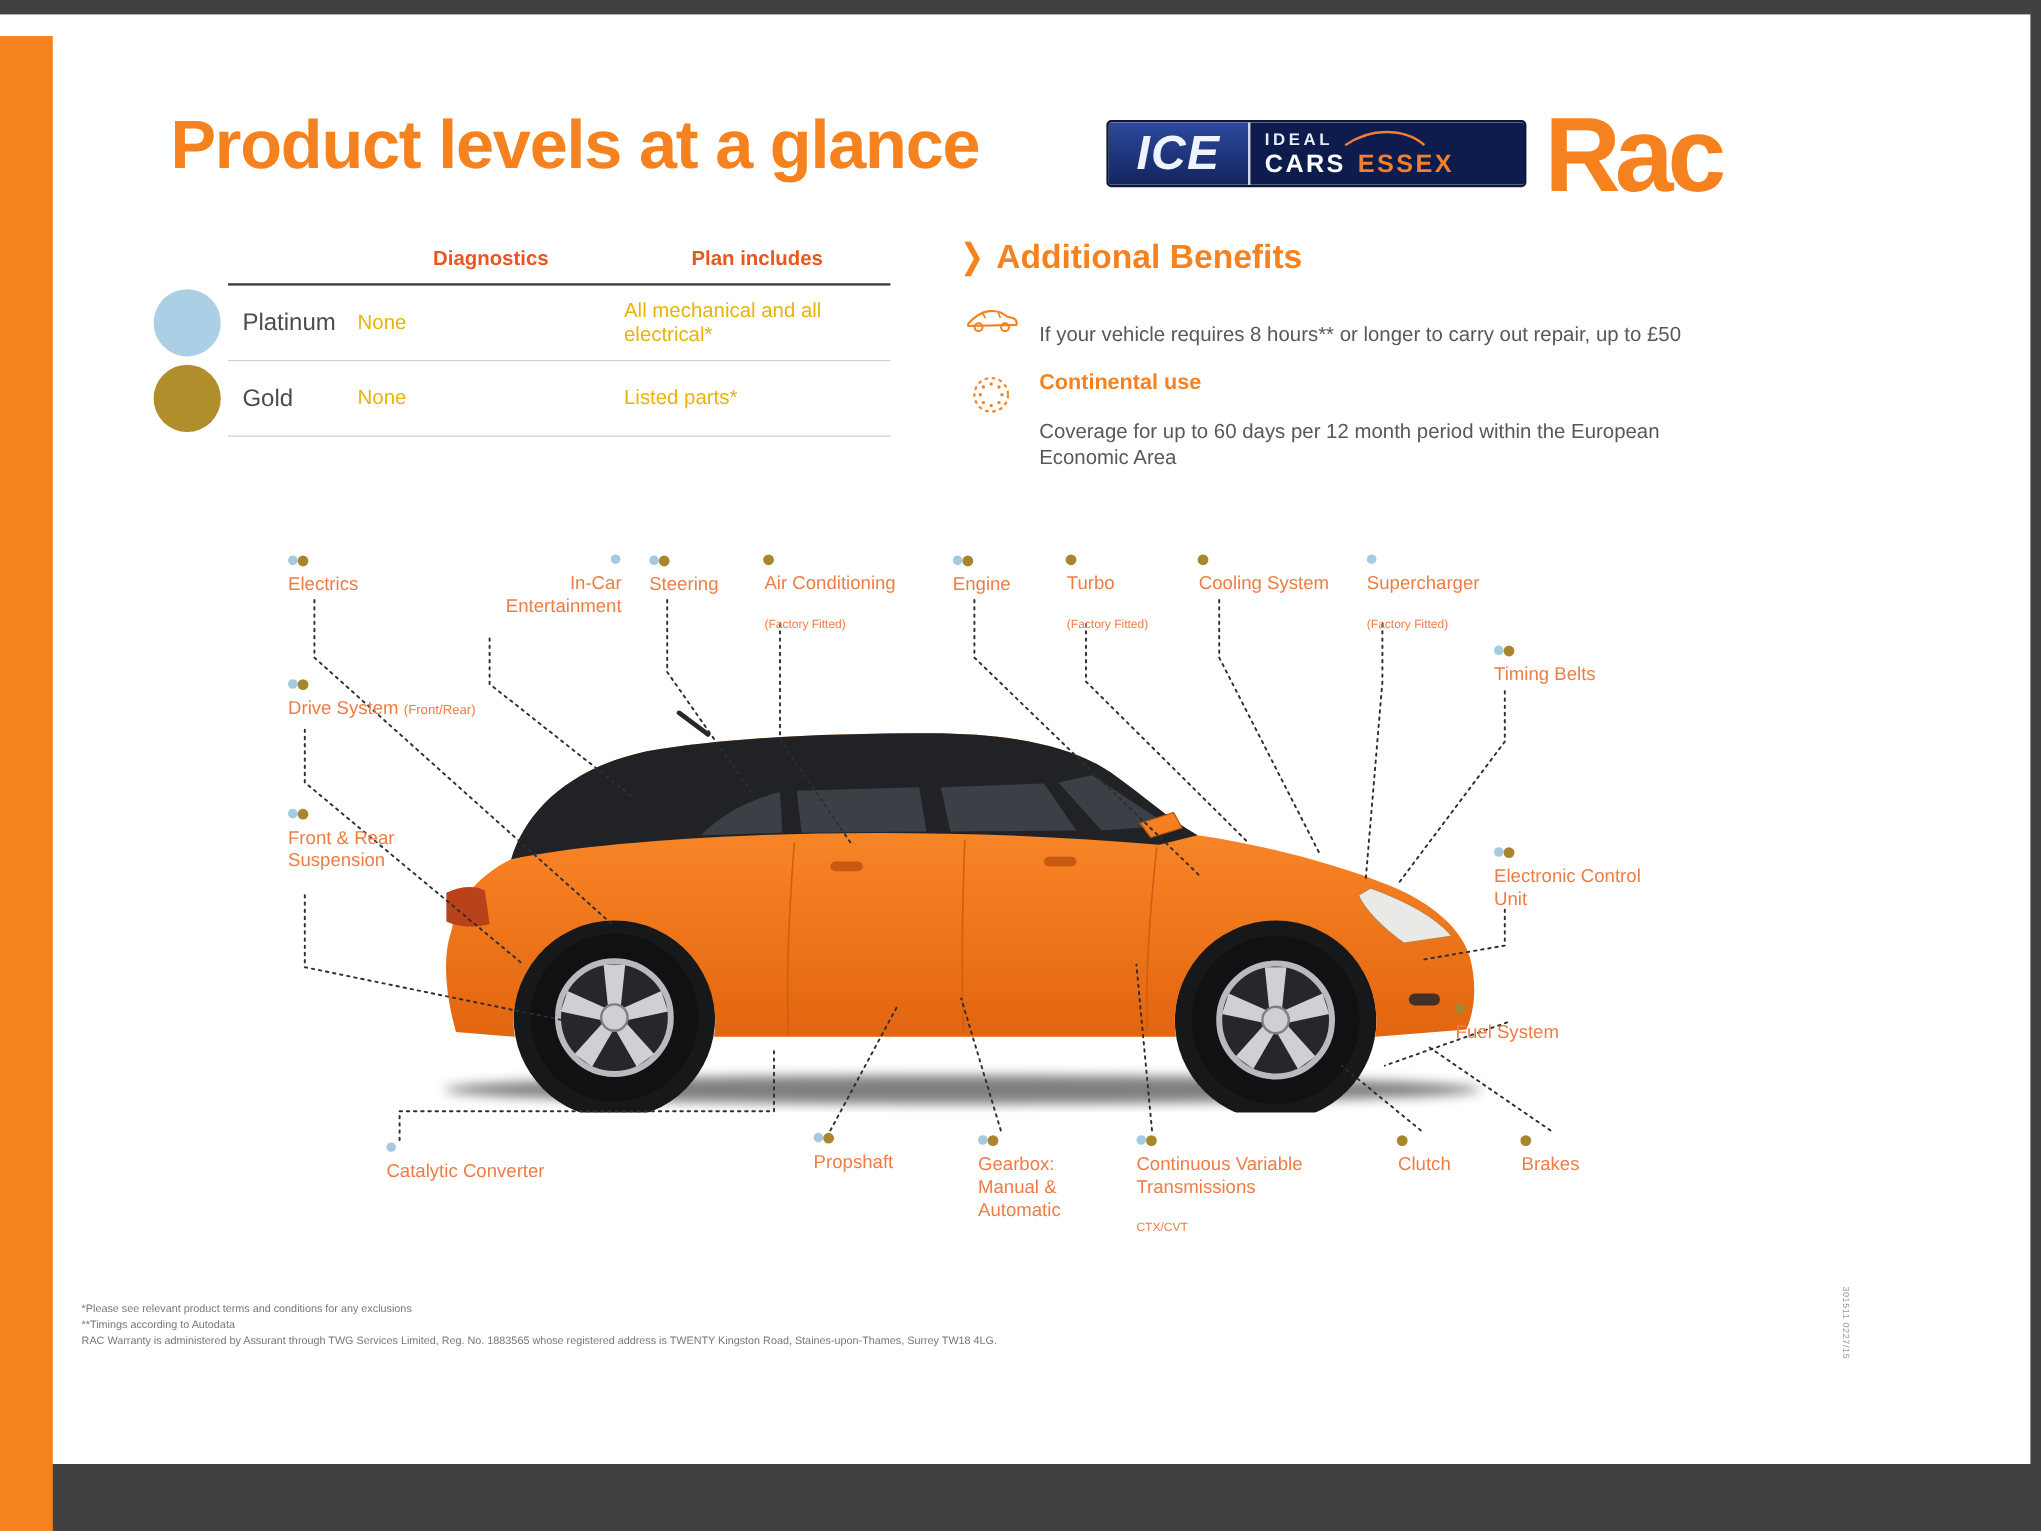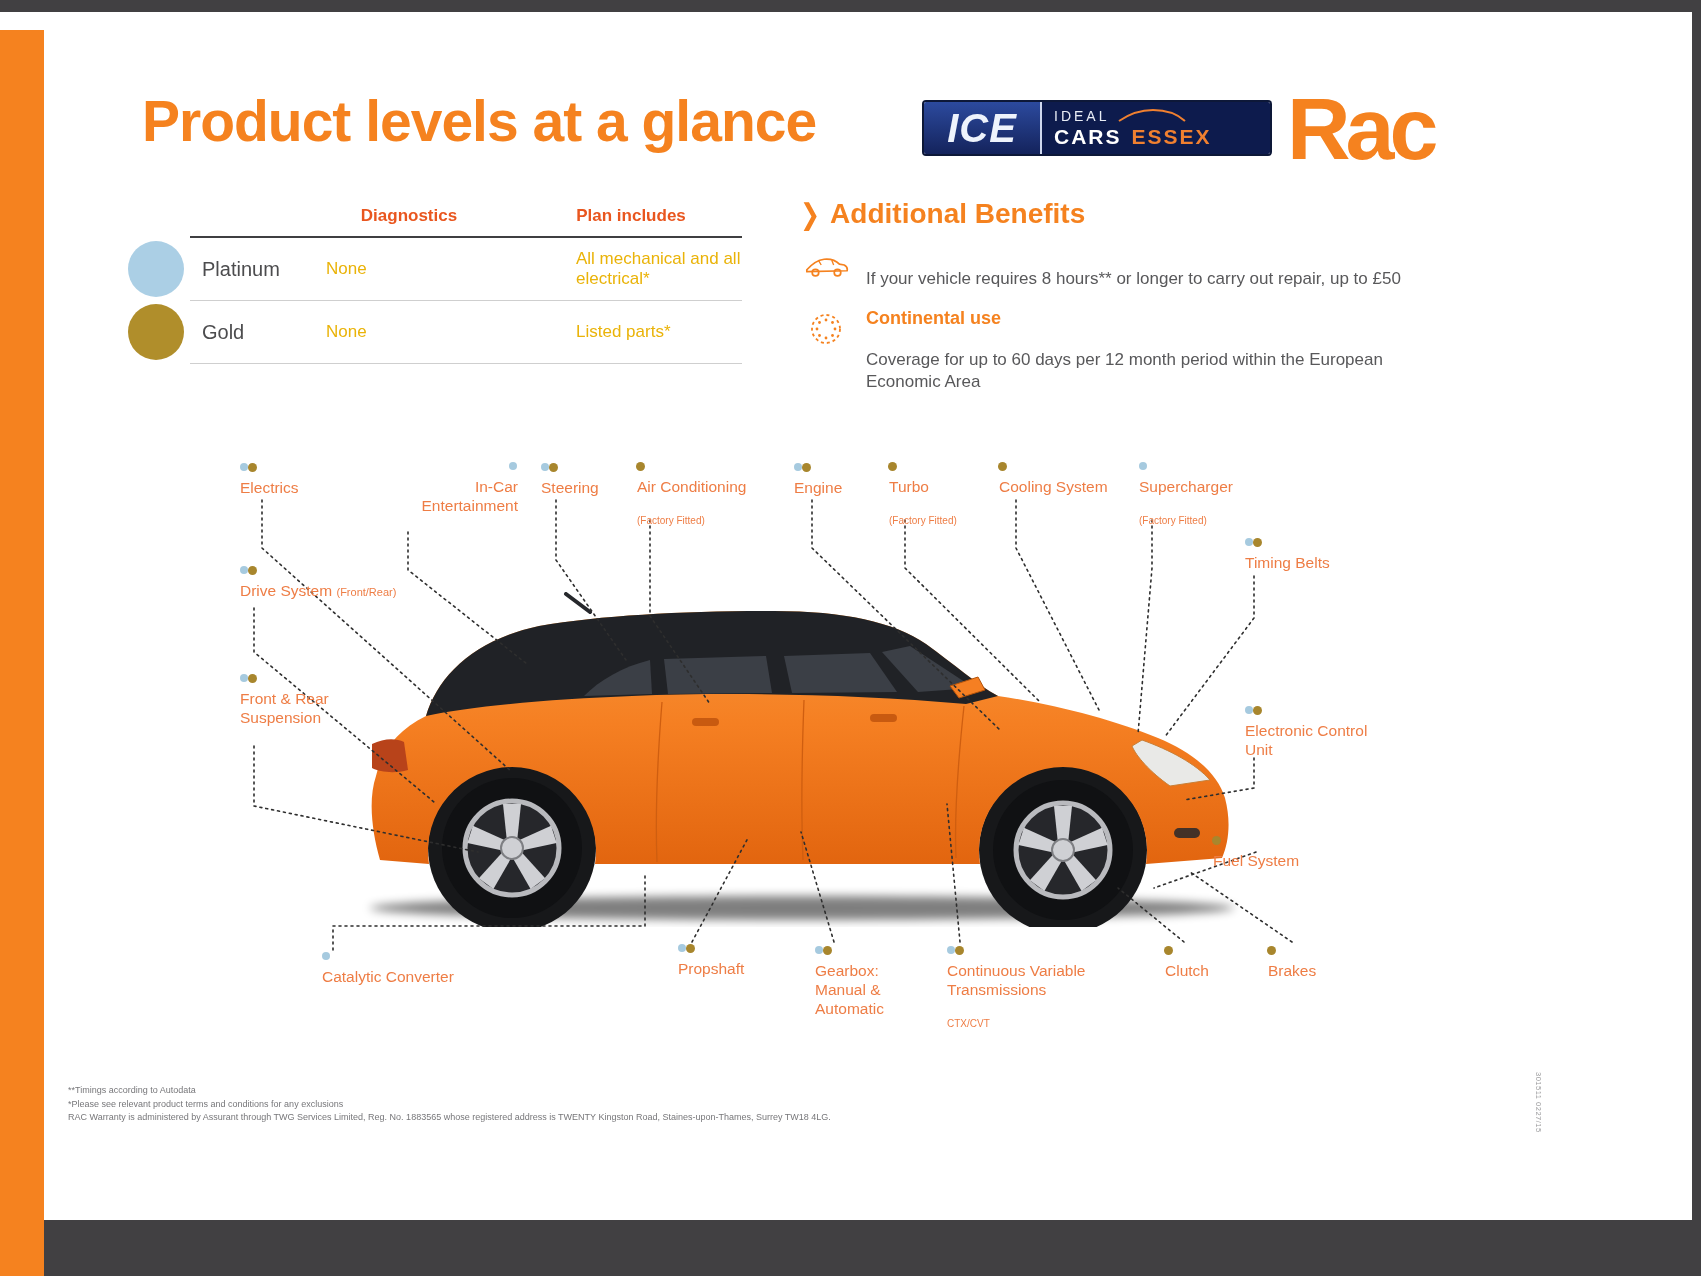--- a/index.html
+++ b/index.html
@@ -8,33 +8,33 @@
   .white{position:absolute;left:0;top:12px;width:1692px;height:1208px;background:#ffffff;}
   .orange-bar{position:absolute;left:0;top:30px;width:44px;height:1246px;background:#f5821f;}
 
   
   .title{position:absolute;left:142px;top:88px;font-size:57px;font-weight:bold;letter-spacing:-1px;color:#f5821f;}
   .ice-logo{position:absolute;left:922px;top:100px;height:56px;display:flex;border:2px solid #0d1838;border-radius:4px;overflow:hidden;box-sizing:border-box;}
   .ice-left{width:116px;background:linear-gradient(#2c4a9e,#14235c);color:#eef3fc;display:flex;align-items:center;justify-content:center;
     font-size:40px;font-weight:bold;font-style:italic;letter-spacing:1px;border-right:2px solid #cfd8ee;}
   .ice-right{width:228px;background:#0d1b4d;color:#fff;padding:5px 12px 4px;box-sizing:border-box;display:flex;flex-direction:column;justify-content:center;}
   .ice-row1{display:flex;align-items:center;gap:8px;}
-  .ice-ideal{font-size:14px;letter-spacing:3px;color:#e8ecf5;}
+  .ice-ideal{font-size:14px;letter-spacing:3px;color:#e8ecf5;font-weight:bold;}
   .ice-row2{display:flex;gap:10px;margin-top:1px;}
   .ice-cars{font-size:21px;font-weight:bold;letter-spacing:2px;color:#ffffff;}
   .ice-essex{font-size:21px;font-weight:bold;letter-spacing:2px;color:#f08030;}
   .rac-logo{position:absolute;left:1287px;top:78px;font-size:88px;font-weight:bold;letter-spacing:-5px;color:#f5821f;}
 
   
   .plans{position:absolute;left:128px;top:196px;width:614px;}
   .plans .hrow{display:grid;grid-template-columns:170px 222px 222px;height:40px;align-items:center;}
   .plans .hcell{text-align:center;font-size:17px;font-weight:bold;color:#e9561f;}
   .tline{margin-left:62px;border-bottom:2px solid #3f3f41;}
   .rline{margin-left:62px;border-bottom:1px solid #cfcfcf;}
-  .plans .prow{display:grid;grid-template-columns:170px 222px 222px;height:62px;align-items:center;gap:28px;}
+  .plans .prow{display:grid;grid-template-columns:170px 222px 222px;height:62px;align-items:center;}
   .pname{display:flex;align-items:center;gap:18px;}
   .pcircle{width:56px;height:56px;border-radius:50%;flex:0 0 auto;}
   .pname-label{font-size:20px;color:#4c4c4e;}
   .pcell{text-align:left;font-size:17px;color:#eab308;}
 
   
   .benefits{position:absolute;left:800px;top:198px;width:660px;}
   .ben-title{display:flex;align-items:center;gap:10px;font-size:28px;font-weight:bold;color:#f5821f;}
   .ben-chev{font-size:24px;font-weight:bold;color:#f5821f;transform:scaleY(1.2);}
   .ben-item{display:flex;gap:14px;margin-top:18px;}
@@ -305,19 +305,19 @@
         <span class="dots"><span class="dot gold" style="background:#a8862d"></span></span>
         <span class="plabel">Clutch</span>
       </div>
       <div class="part" style="left: 1268px; top: 946px;">
         <span class="dots"><span class="dot gold" style="background:#a8862d"></span></span>
         <span class="plabel">Brakes</span>
       </div>
     </div>
 
   <div class="footnotes">
+    <div>*Please see relevant product terms and conditions for any exclusions</div>
     <div>**Timings according to Autodata</div>
-    <div>*Please see relevant product terms and conditions for any exclusions</div>
     <div>RAC Warranty is administered by Assurant through TWG Services Limited, Reg. No. 1883565 whose registered address is TWENTY Kingston Road, Staines-upon-Thames, Surrey TW18 4LG.</div>
   </div>
 
   <div class="doc-code">301511 0227/15</div>
 </div>
 
 </body></html>

